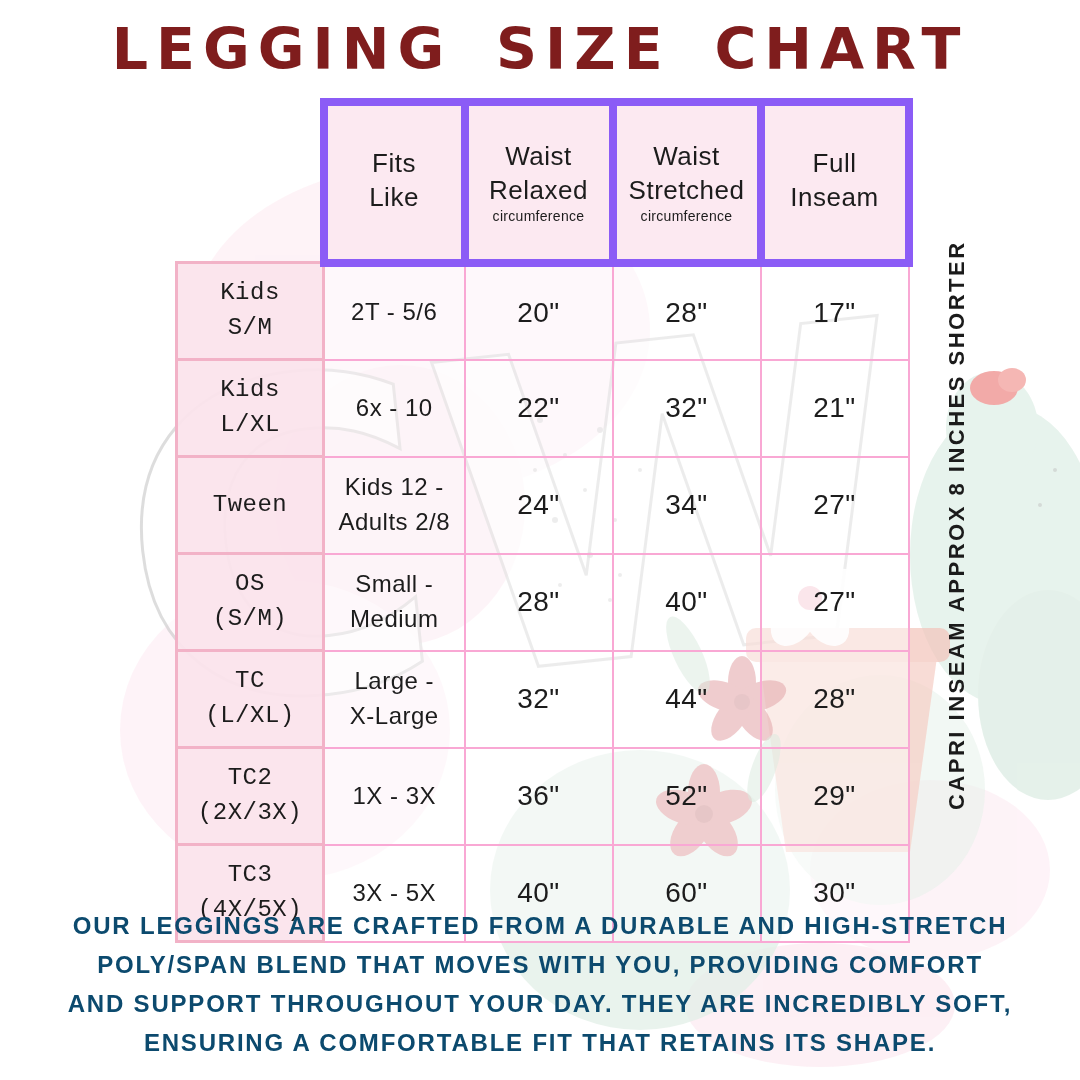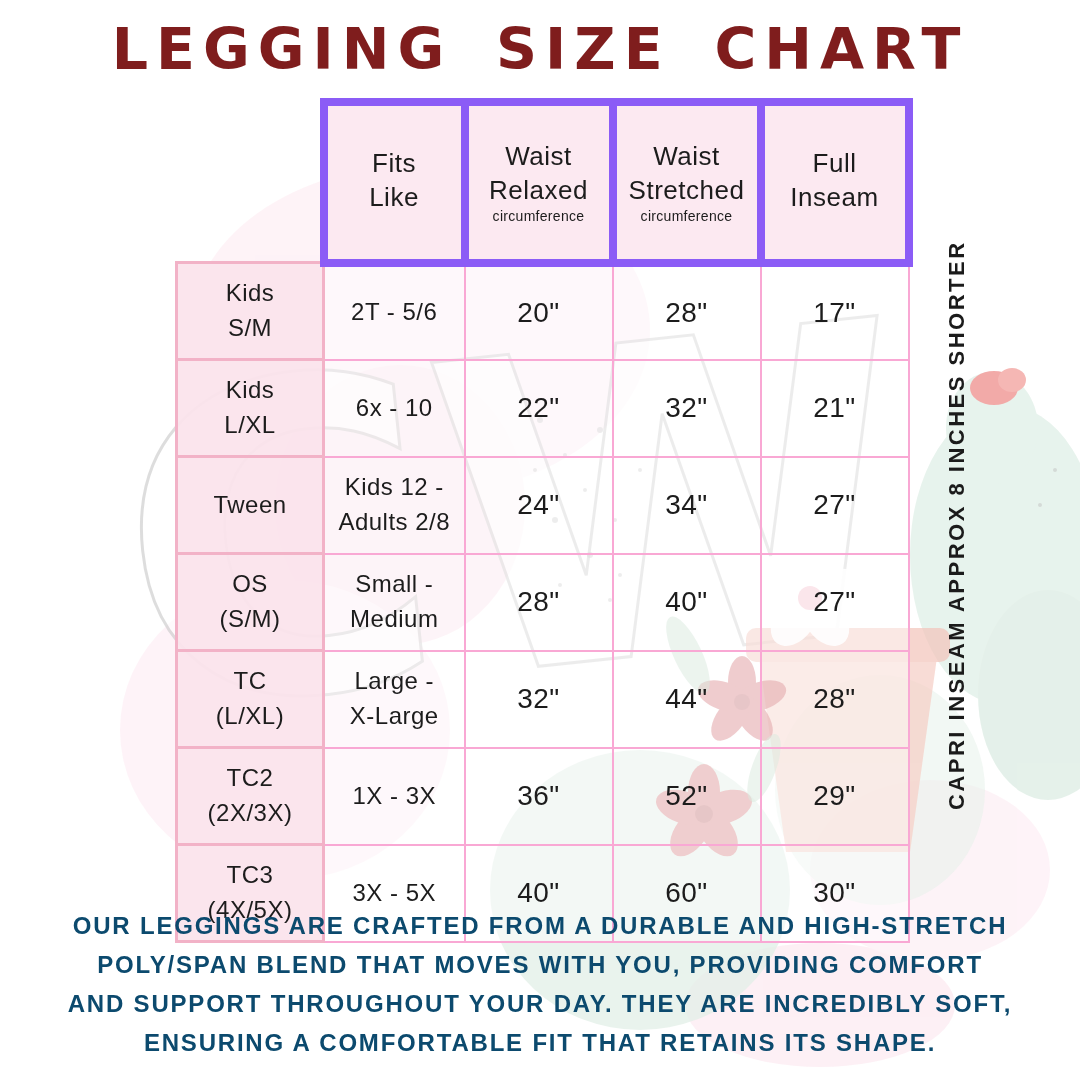--- a/index.html
+++ b/index.html
@@ -53,20 +53,21 @@
   th.h .sub {
     display: block;
     font-size: 14px; line-height: 1.1;
     margin-top: 2px; letter-spacing: 0.3px; text-align: center;
   }
   td.lab {
     border: 3px solid #f2b2c7;
     background: rgba(251, 227, 236, 0.94);
     font-size: 24px; line-height: 1.45;
     letter-spacing: 0.5px;
+    font-family: Liberation Mono, monospace;
   }
   td.d {
     border: 2px solid #f9a8d4;
     background: rgba(255, 255, 255, 0.45);
   }
   td.fits { font-size: 24px; line-height: 1.45; letter-spacing: 0.5px; }
   td.num  { font-size: 28px; letter-spacing: 0.5px; }
   
   .side-note {
     position: absolute; z-index: 2;

